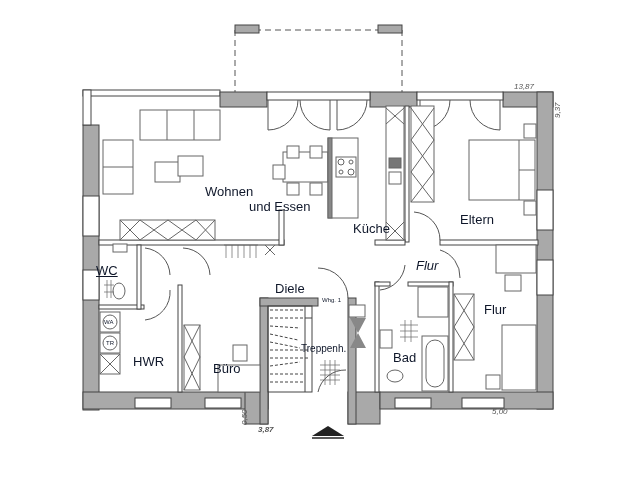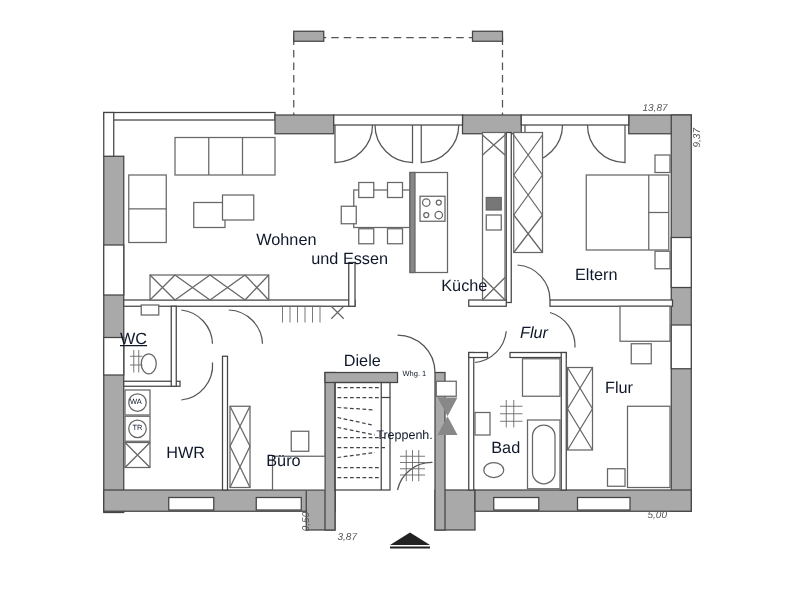--- a/index.html
+++ b/index.html
@@ -218,14 +218,14 @@
 <div class="lbl" style="left:393px;top:351px;">Bad</div>
 <div class="lbl" style="left:484px;top:303px;">Flur</div>
 
 <div class="lbl small" style="left:322px;top:297px;">Whg. 1</div>
 <div class="lbl small" style="left:104px;top:319px;">WA</div>
 <div class="lbl small" style="left:106px;top:340px;">TR</div>
 
 <div class="dim" style="left:514px;top:82px;">13,87</div>
 <div class="dim vert" style="left:553px;top:118px;">9,37</div>
 <div class="dim vert" style="left:240px;top:425px;">0,50</div>
-<div class="dim" style="left:270px;top:425px;">3,87</div>
-<div class="dim" style="left:518px;top:407px;">5,00</div>
+<div class="dim" style="left:258px;top:425px;font-weight:bold;">3,87</div>
+<div class="dim" style="left:492px;top:407px;">5,00</div>
 
 </body></html>

